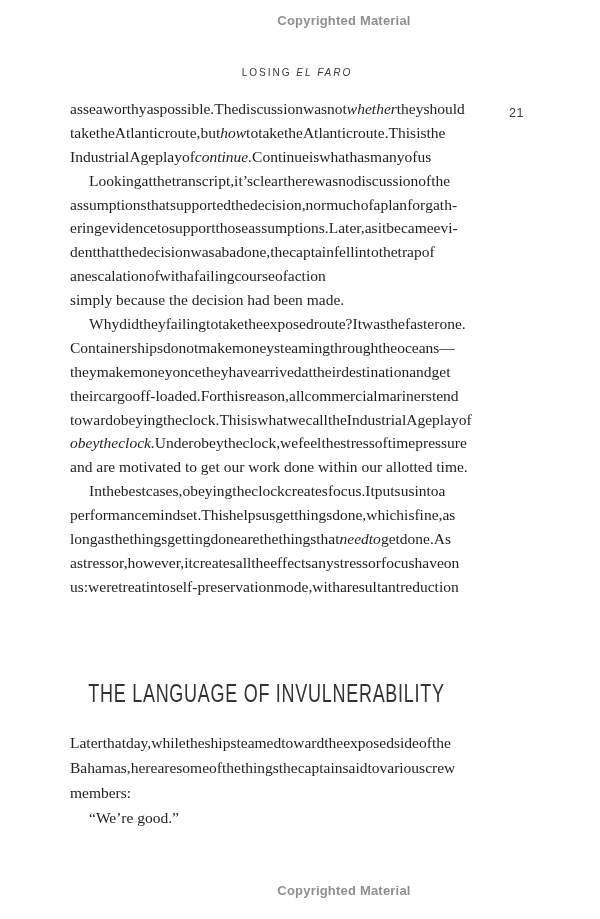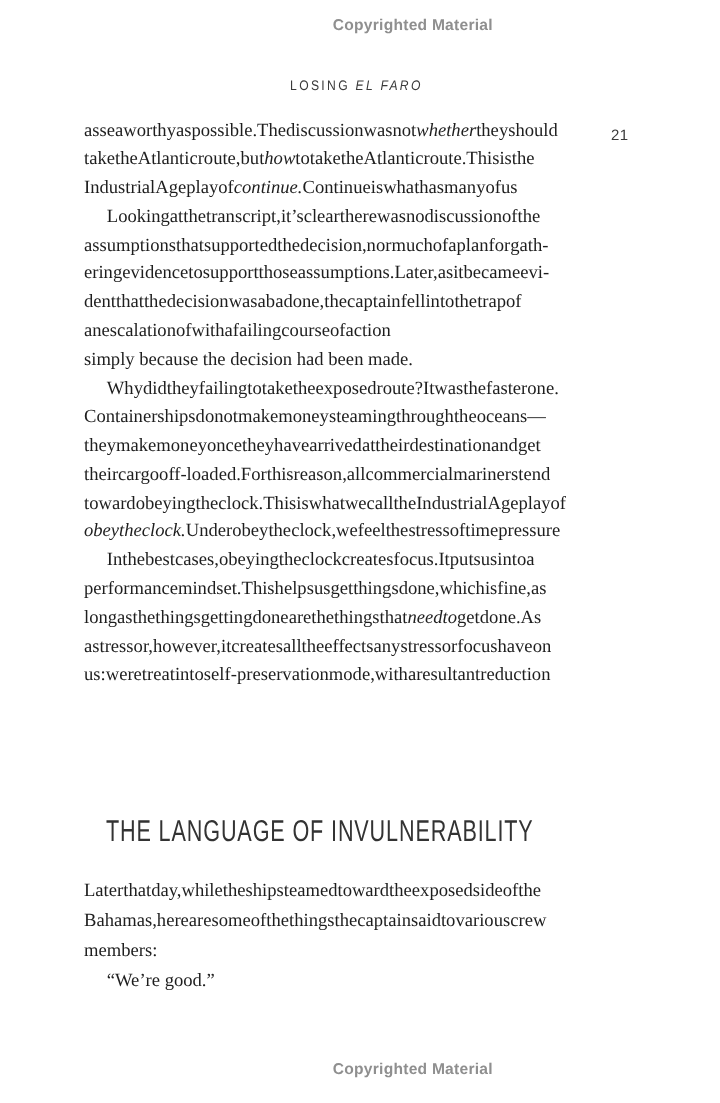--- a/index.html
+++ b/index.html
@@ -240,20 +240,21 @@
         <span>the</span>
         <span>clock,</span>
         <span>we</span>
         <span>feel</span>
         <span>the</span>
         <span>stress</span>
         <span>of</span>
         <span>time</span>
         <span>pressure</span>
       </div>
+      <div class="line"><span>and are motivated to get our work done within our allotted time.</span></div>
       <div class="line just indent">
         <span>In</span>
         <span>the</span>
         <span>best</span>
         <span>cases,</span>
         <span>obeying</span>
         <span>the</span>
         <span>clock</span>
         <span>creates</span>
         <span>focus.</span>

